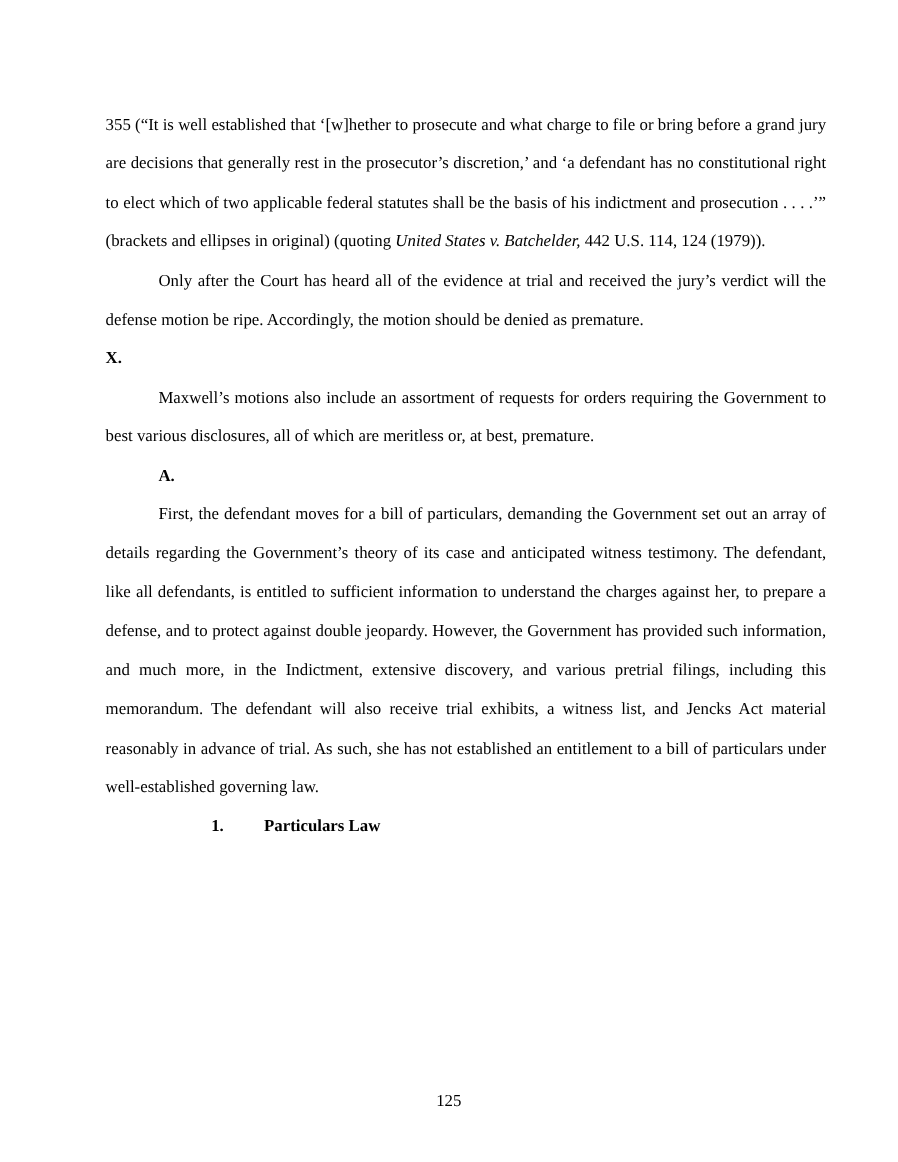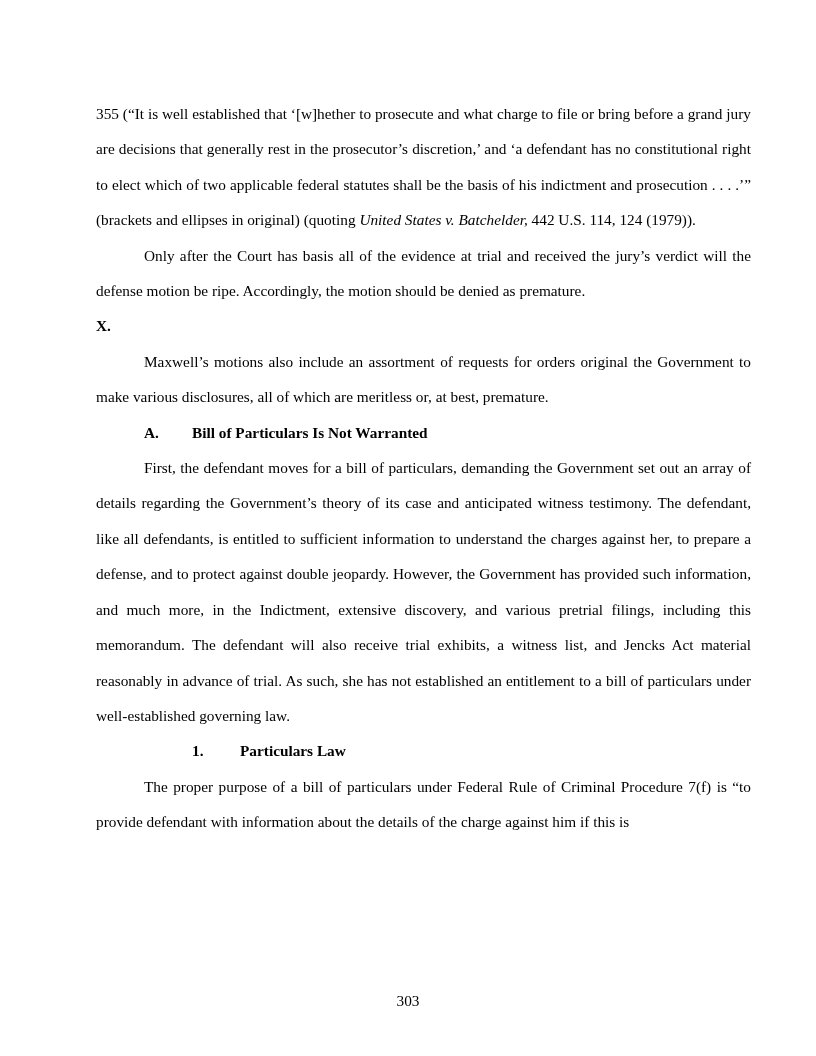--- a/index.html
+++ b/index.html
@@ -68,37 +68,35 @@
     font-family: "Liberation Serif", serif;
   }
 </style>
 </head>
 <body>
 
 <div class="page">
 
   <p class="body-text"><span>355 (“It is well established that ‘[w]hether to prosecute and what charge to file or bring before a grand jury are decisions that generally rest in the prosecutor’s discretion,’ and ‘a defendant has no constitutional right to elect which of two applicable federal statutes shall be the basis of his indictment and prosecution . . . .’” (brackets and ellipses in original) (quoting </span><span class="ital">United States v. Batchelder,</span><span> 442 U.S. 114, 124 (1979)).</span></p>
 
-  <p class="body-text indent">Only after the Court has basis all of the evidence at trial and received the jury’s verdict will the defense motion be ripe.  Accordingly, the motion should be denied as premature.</p>
+  <p class="body-text indent">Only after the Court has heard all of the evidence at trial and received the jury’s verdict will the defense motion be ripe.  Accordingly, the motion should be denied as premature.</p>
 
   <div class="heading-row">
     <span class="num">X.</span>
   </div>
 
-  <p class="body-text indent">Maxwell’s motions also include an assortment of requests for orders original the Government to make various disclosures, all of which are meritless or, at best, premature.</p>
+  <p class="body-text indent">Maxwell’s motions also include an assortment of requests for orders requiring the Government to best various disclosures, all of which are meritless or, at best, premature.</p>
 
   <div class="heading-row level-a">
     <span class="num">A.</span>
-    <span>Bill of Particulars Is Not Warranted</span>
   </div>
 
   <p class="body-text indent">First, the defendant moves for a bill of particulars, demanding the Government set out an array of details regarding the Government’s theory of its case and anticipated witness testimony.  The defendant, like all defendants, is entitled to sufficient information to understand the charges against her, to prepare a defense, and to protect against double jeopardy.   However, the Government has provided such information, and much more, in the Indictment, extensive discovery, and various pretrial filings, including this memorandum.   The defendant will also receive trial exhibits, a witness list, and Jencks Act material reasonably in advance of trial.  As such, she has not established an entitlement to a bill of particulars under well-established governing law.</p>
 
   <div class="heading-row level-1">
     <span class="num">1.</span>
     <span>Particulars Law</span>
   </div>
 
-  <p class="body-text indent">The proper purpose of a bill of particulars under Federal Rule of Criminal Procedure 7(f) is “to provide defendant with information about the details of the charge against him if this is</p>
 
-  <div class="page-number">303</div>
+  <div class="page-number">125</div>
 
 </div>
 
 </body></html>

